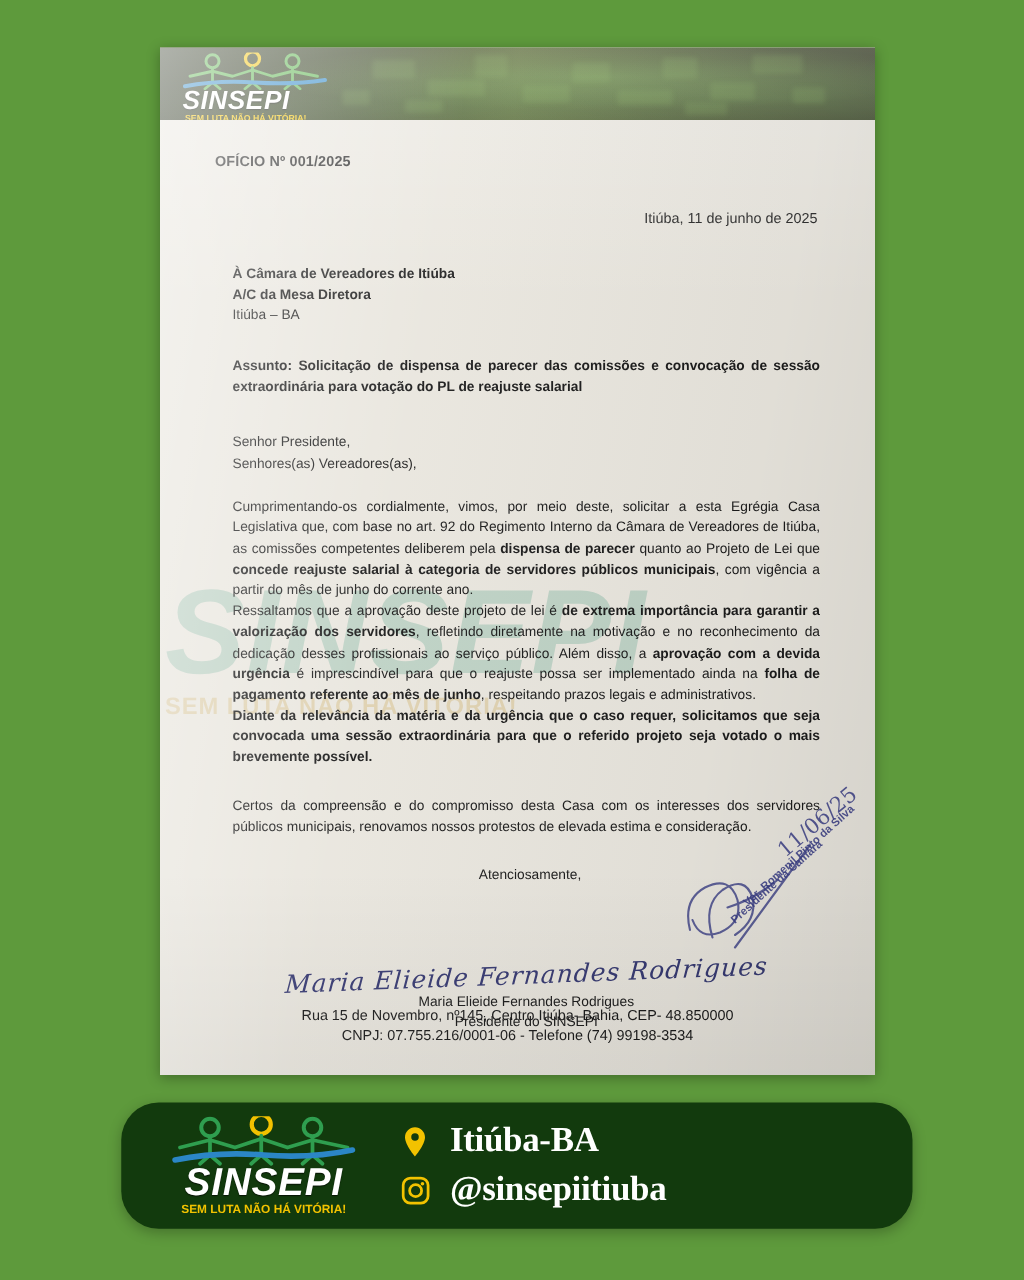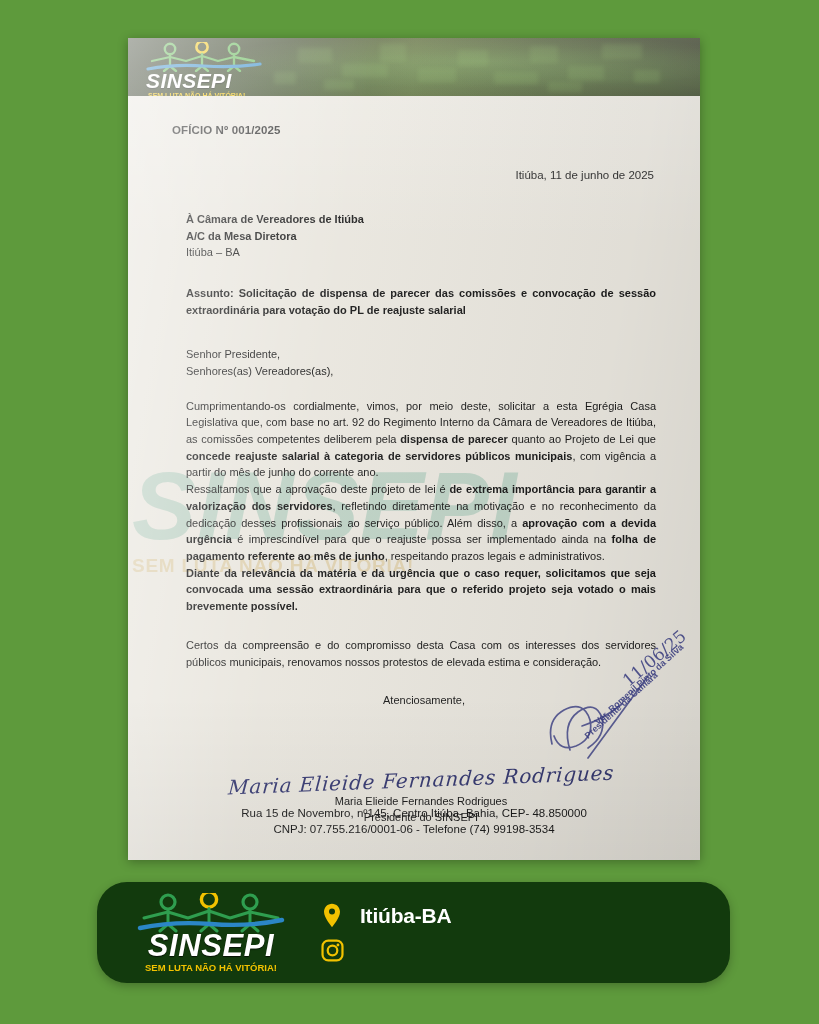--- a/index.html
+++ b/index.html
@@ -301,23 +301,23 @@
   }
   .bb-ico {
     width: 26px;
     flex: 0 0 26px;
     display: flex;
     align-items: center;
     justify-content: center;
   }
   .bb-text {
     color: #ffffff;
-    font-family: Liberation Sans, sans-serif;
-    font-weight: bold;
-    font-size: 21px;
+    font-family: Liberation Serif, serif;
+    font-weight: bold;
+    font-size: 28px;
     letter-spacing: -0.01em;
     line-height: 1;
   }
 </style>
 </head>
 <body>
 
 <div id="page">
 
   <div id="letterhead">
@@ -456,16 +456,17 @@
     </div>
 
     <div class="bb-row">
       <span class="bb-ico">
         <svg width="23" height="23" viewBox="0 0 24 24">
           <rect x="1.6" y="1.6" width="20.8" height="20.8" rx="6" ry="6" fill="none" stroke="#f2c200" stroke-width="2.3"></rect>
           <circle cx="12" cy="12" r="5" fill="none" stroke="#f2c200" stroke-width="2.3"></circle>
           <circle cx="17.7" cy="6.3" r="1.5" fill="#f2c200"></circle>
         </svg>
       </span>
+      <span class="bb-text">@sinsepiitiuba</span>
     </div>
 
   </div>
 </div>
 
 </body></html>

